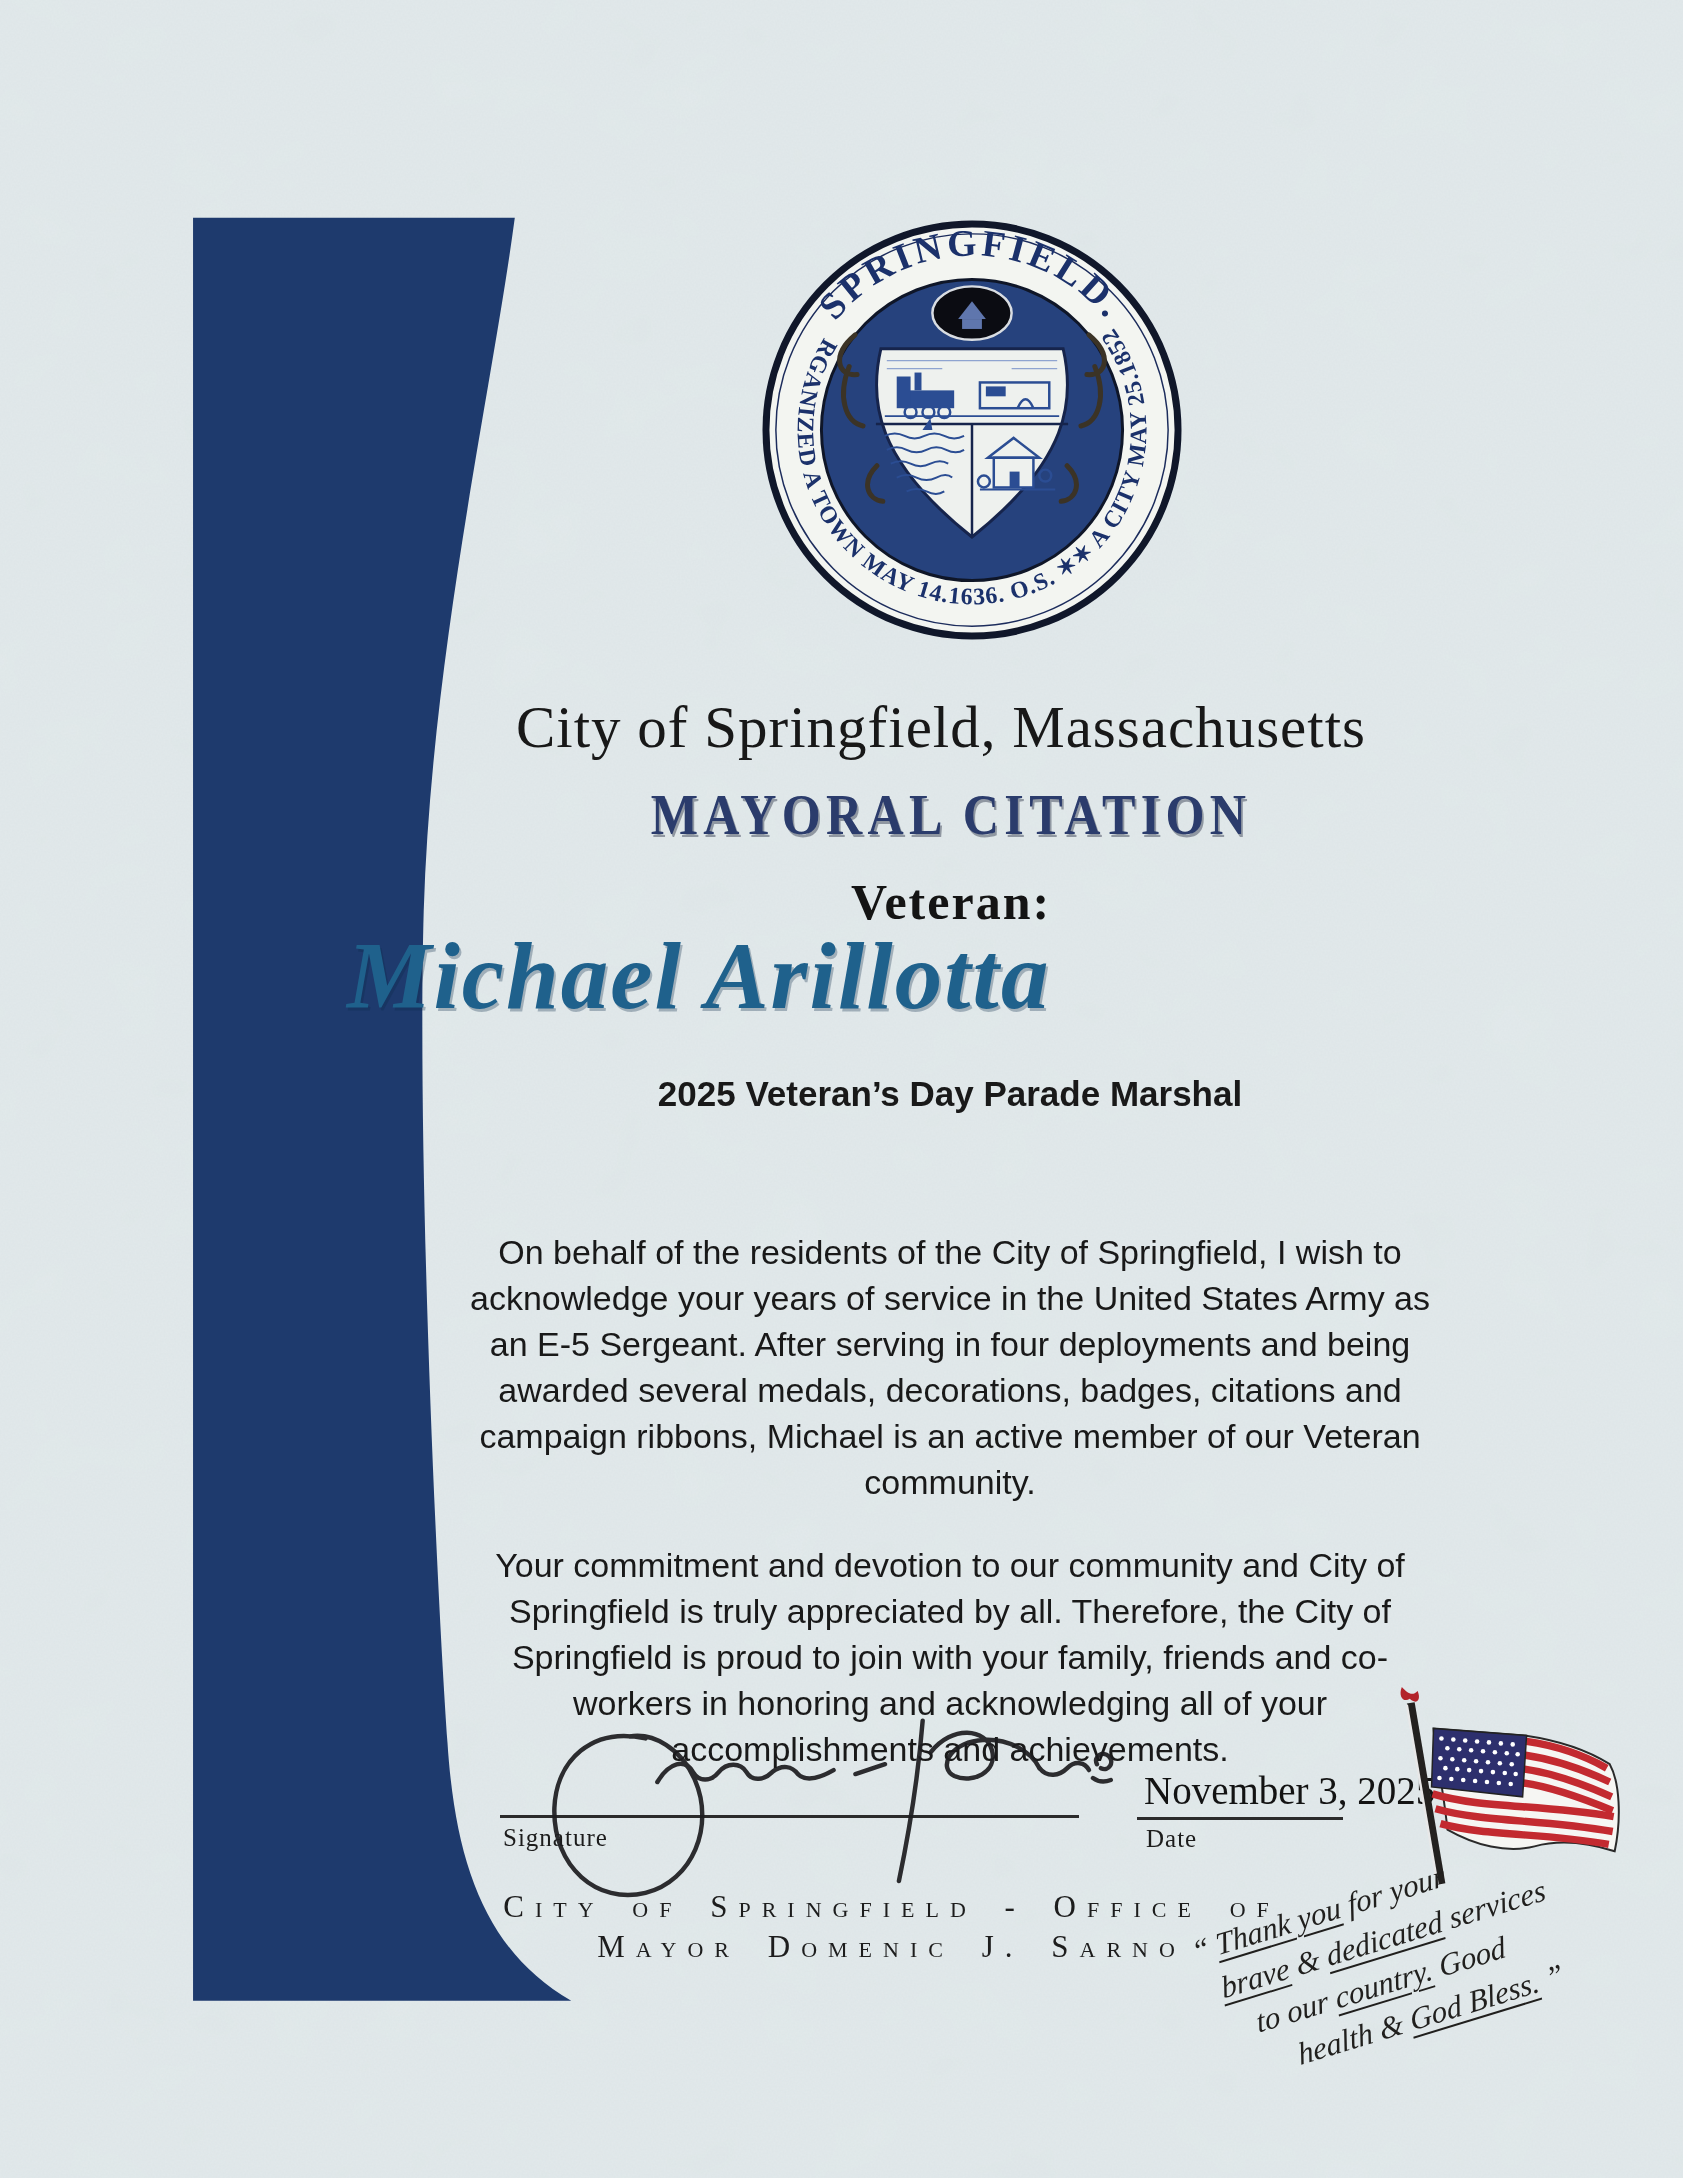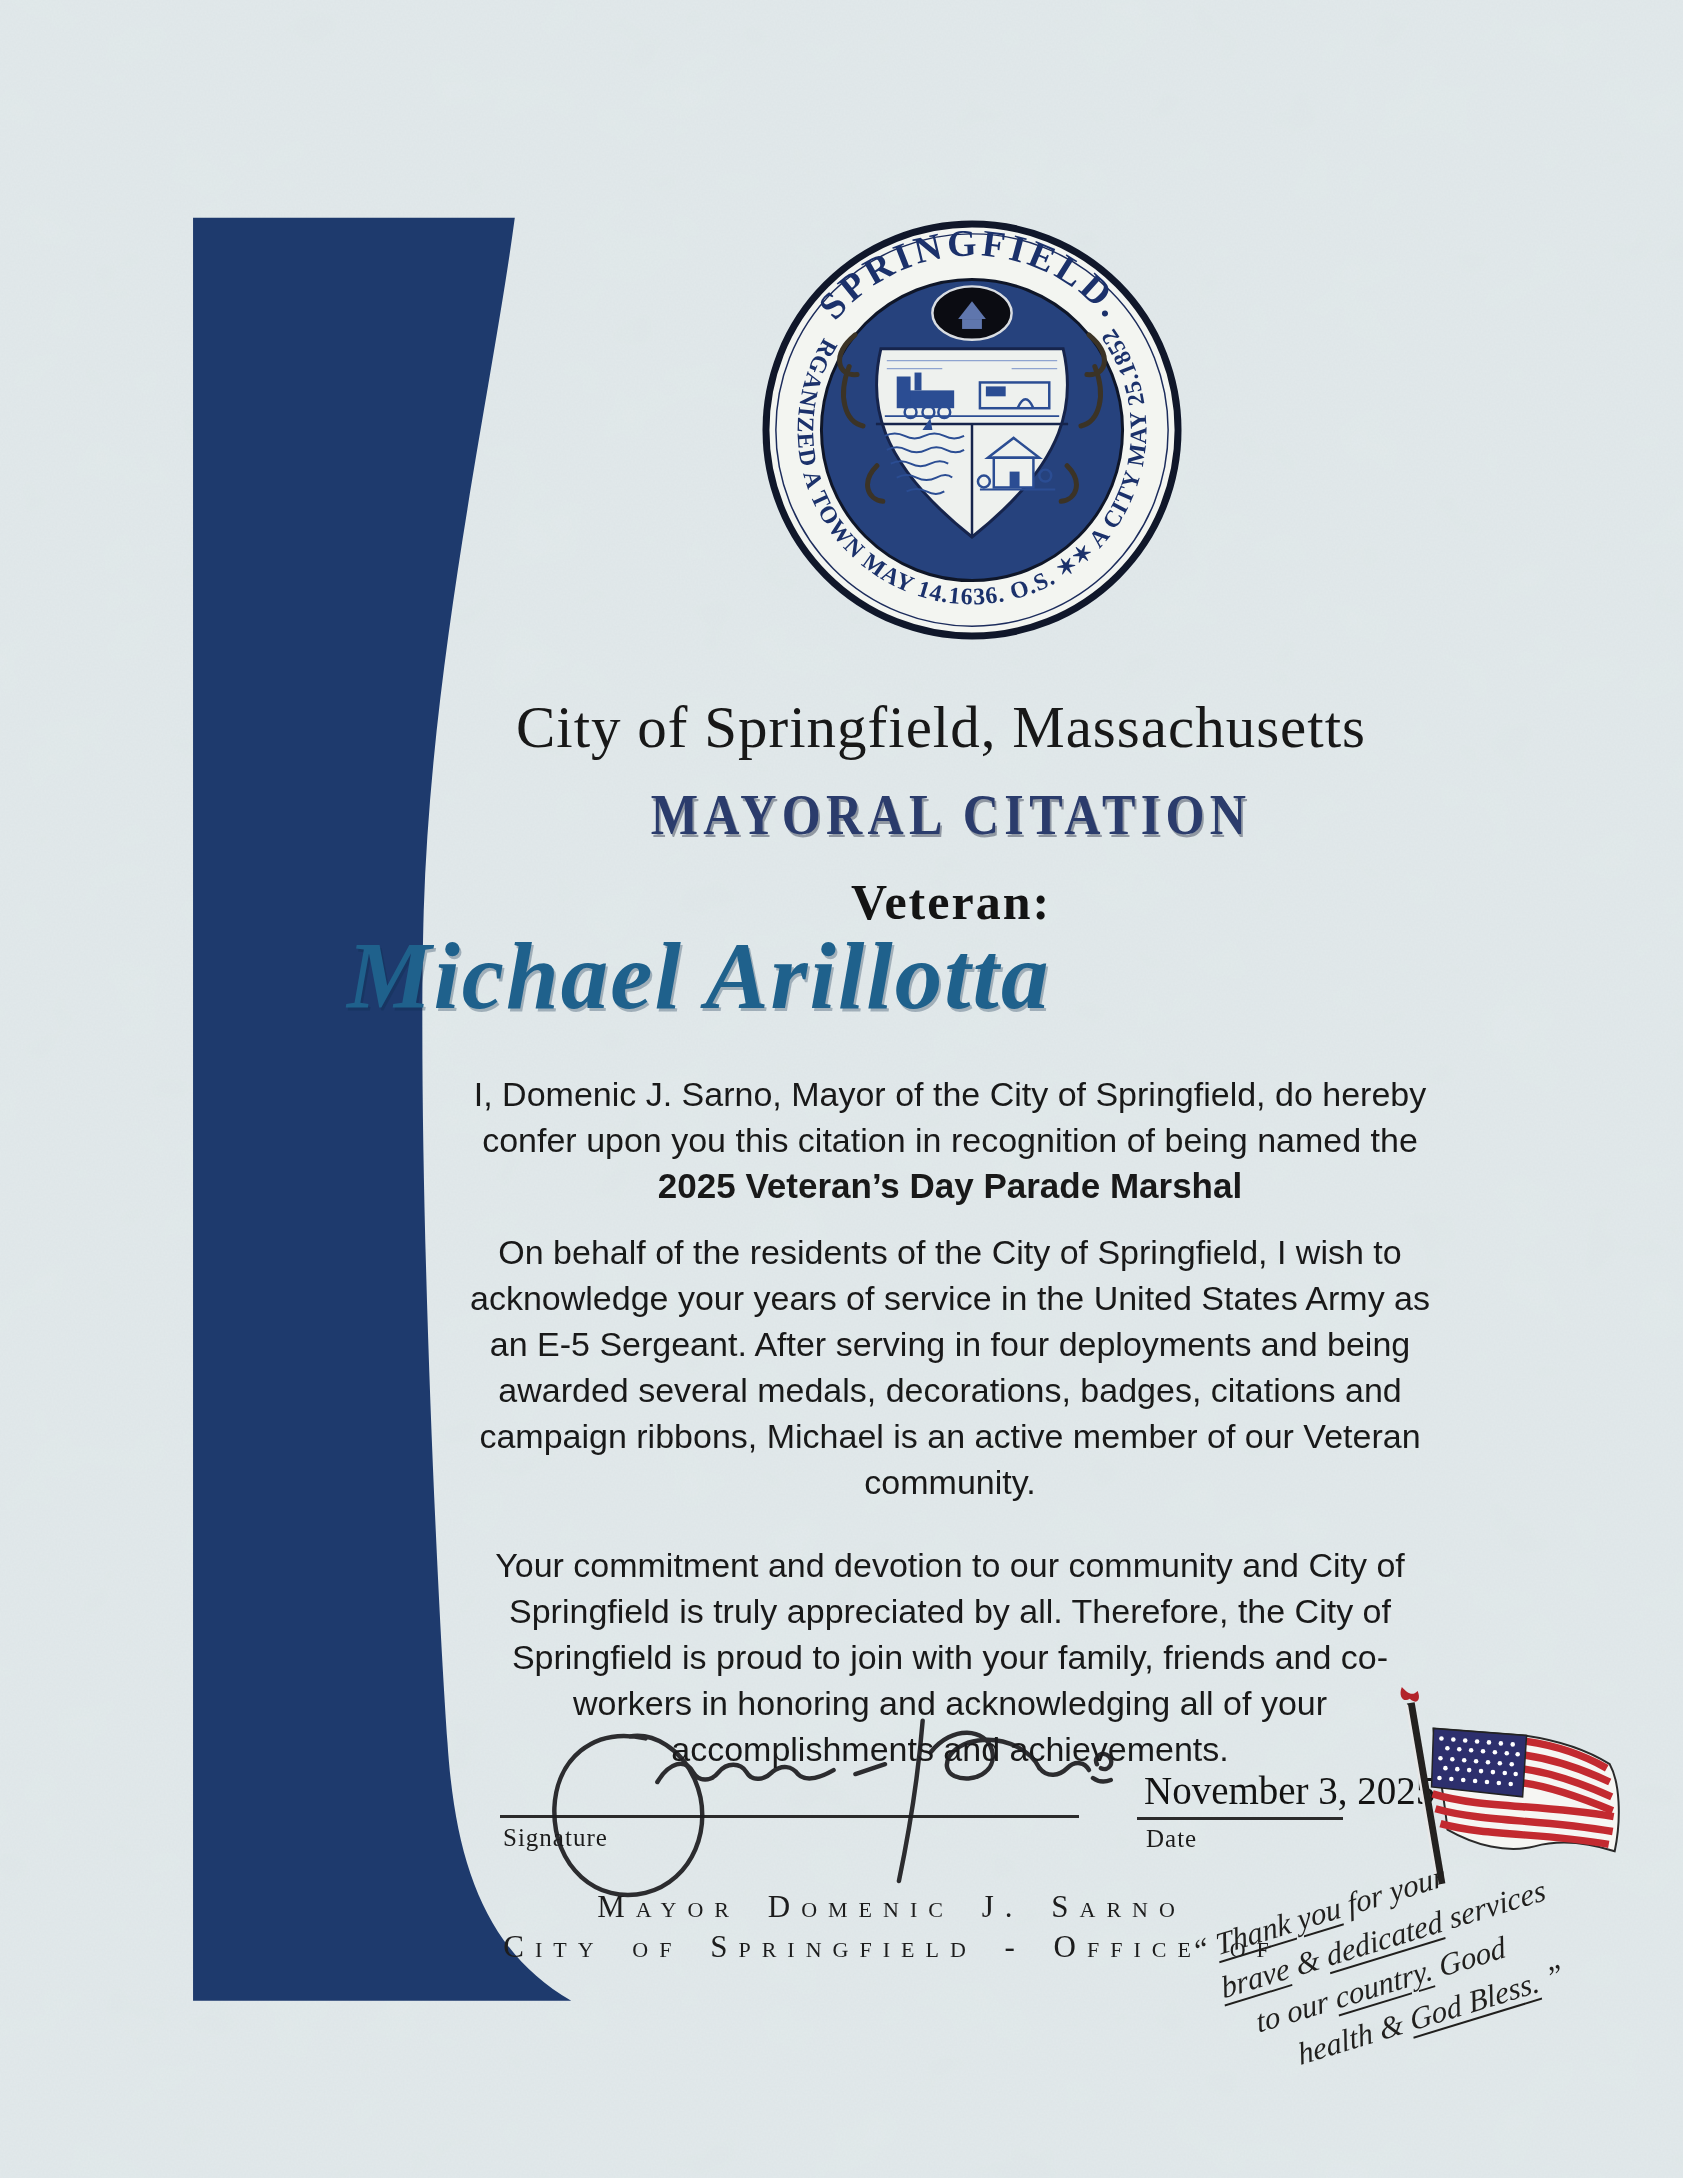--- a/index.html
+++ b/index.html
@@ -154,35 +154,34 @@
       <path d="M -96,36 C -112,52 -106,70 -90,72 M 96,36 C 112,52 106,70 90,72"></path>
     </g>
   </svg>
 
   <div class="city-line">City of Springfield, Massachusetts</div>
   <div class="doc-title">MAYORAL CITATION</div>
   <div class="honoring">Veteran:</div>
   <div class="honoree">Michael Arillotta</div>
 
   <div class="para p1">
-    <span>I, Domenic J. Sarno, Mayor of the City of Springfield, do hereby confer upon you this citation in recognition of being named the</span>
     <div class="marshal-line">2025 Veteran’s Day Parade Marshal</div>
   </div>
   <div class="para p2">On behalf of the residents of the City of Springfield, I wish to acknowledge your years of service in the United States Army as an E-5 Sergeant. After serving in four deployments and being awarded several medals, decorations, badges, citations and campaign ribbons, Michael is an active member of our Veteran community.</div>
   <div class="para p3">Your commitment and devotion to our community and City of Springfield is truly appreciated by all.  Therefore, the City of Springfield is proud to join with your family, friends and co-workers in honoring and acknowledging all of your accomplishments and achievements.</div>
 
   <div class="rule sig-rule"></div>
   <div class="small-label sig-label">Signature</div>
   <div class="date-value">November 3, 2025</div>
   <div class="rule date-rule"></div>
   <div class="small-label date-label">Date</div>
 
   <div class="office">
+    <div>City of Springfield - Office of</div>
     <div>Mayor Domenic J. Sarno</div>
-    <div>City of Springfield - Office of</div>
   </div>
 
   <svg class="layer" width="1683" height="2178" viewBox="0 0 1700 2200">
     <g stroke="#1d1d20" stroke-width="4.5" fill="none" stroke-linecap="round" opacity=".92">
       <path d="M652,1756 C598,1744 562,1778 560,1826 C558,1886 604,1924 652,1912 C700,1900 722,1844 702,1798 C688,1766 660,1750 636,1754"></path>
       <path d="M664,1800 C676,1780 692,1776 700,1790 C706,1800 718,1800 726,1790 C734,1780 748,1780 754,1790 C760,1800 772,1798 780,1790 C790,1782 800,1784 806,1792 C814,1800 828,1796 842,1788"></path>
       <path d="M864,1792 L894,1782"></path>
       <path d="M932,1738 C928,1788 918,1852 908,1900"></path>
       <path d="M940,1770 C962,1742 996,1746 1002,1768 C1008,1790 982,1802 964,1794 C948,1786 958,1762 988,1758 C1018,1754 1042,1770 1050,1786"></path>
       <path d="M1050,1786 C1058,1796 1070,1794 1078,1786 C1086,1778 1096,1780 1100,1788"></path>

